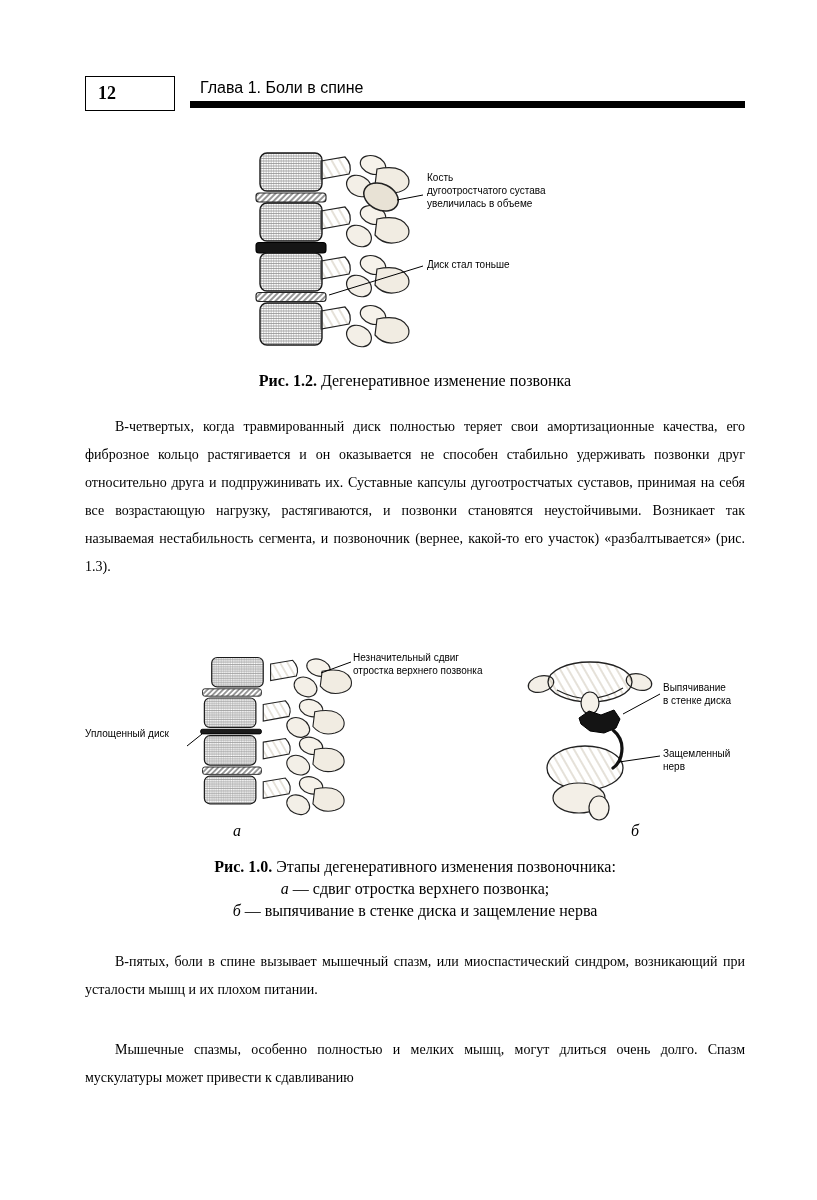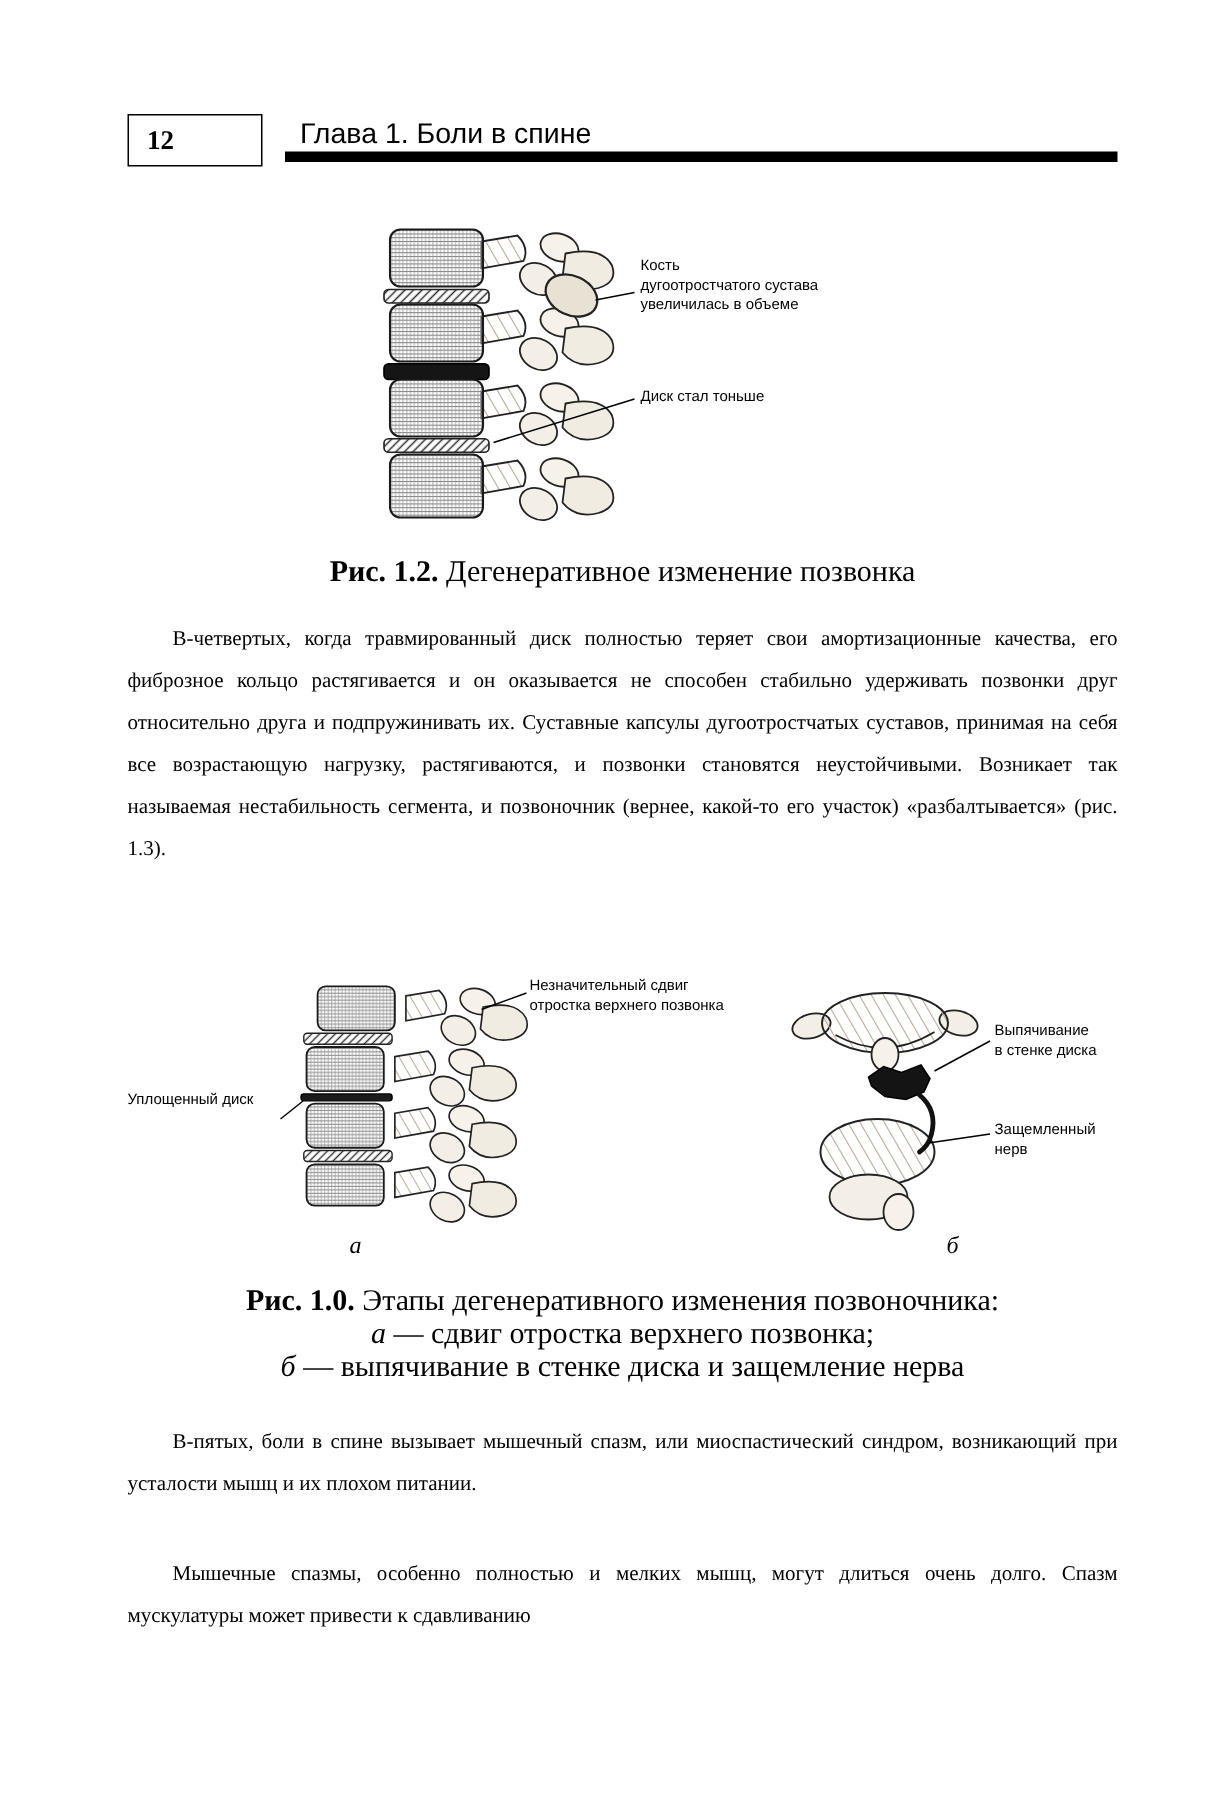--- a/index.html
+++ b/index.html
@@ -13,37 +13,37 @@
 
   
   .header { position:absolute; top:76px; left:85px; width:660px; height:40px; }
   .pagenum-box {
     position:absolute; left:0; top:0; width:90px; height:35px;
     border:1.6px solid #000; display:flex; align-items:center; padding-left:12px;
     font-weight:bold; font-size:18px;
   }
   .running-head {
     position:absolute; left:115px; top:3px;
-    font-family:"Liberation Sans", sans-serif; font-size:19px;
+    font-family:"Liberation Sans", sans-serif; font-size:16px;
   }
   .header-rule { position:absolute; left:105px; right:0; top:25px; height:7px; background:#000; }
 
   
   .figure { position:absolute; left:85px; width:660px; }
   .fig-svg { position:absolute; left:0; top:0; }
   .fig-label {
     position:absolute;
     font-family:"Liberation Sans", sans-serif;
     font-size:10px; line-height:1.28;
     white-space:pre-line;
   }
   .fig-letter {
     position:absolute; font-style:italic; font-size:16px;
   }
-  .caption { position:absolute; left:85px; width:660px; text-align:center; font-size:20px; line-height:22px; }
+  .caption { position:absolute; left:85px; width:660px; text-align:center; font-size:16px; line-height:22px; }
   .caption b { font-weight:bold; }
   .caption i { font-style:italic; }
 
   
   .para {
     position:absolute; left:85px; width:660px;
     font-size:14px; line-height:28px;
     text-align:justify; text-indent:30px;
   }
 </style>

